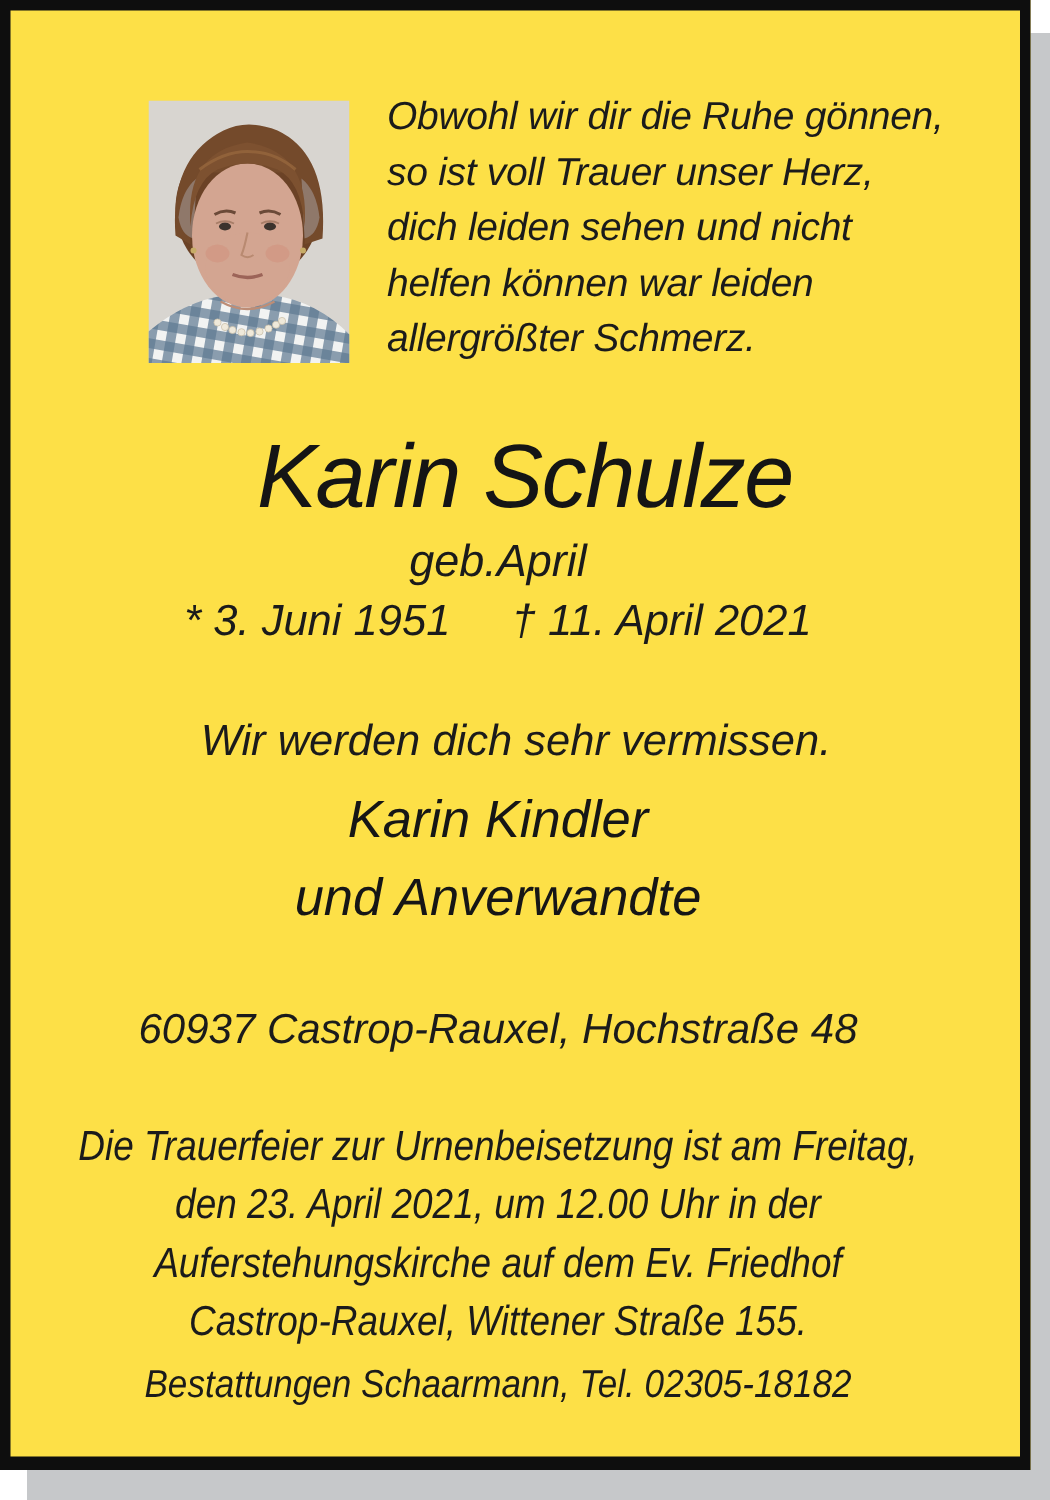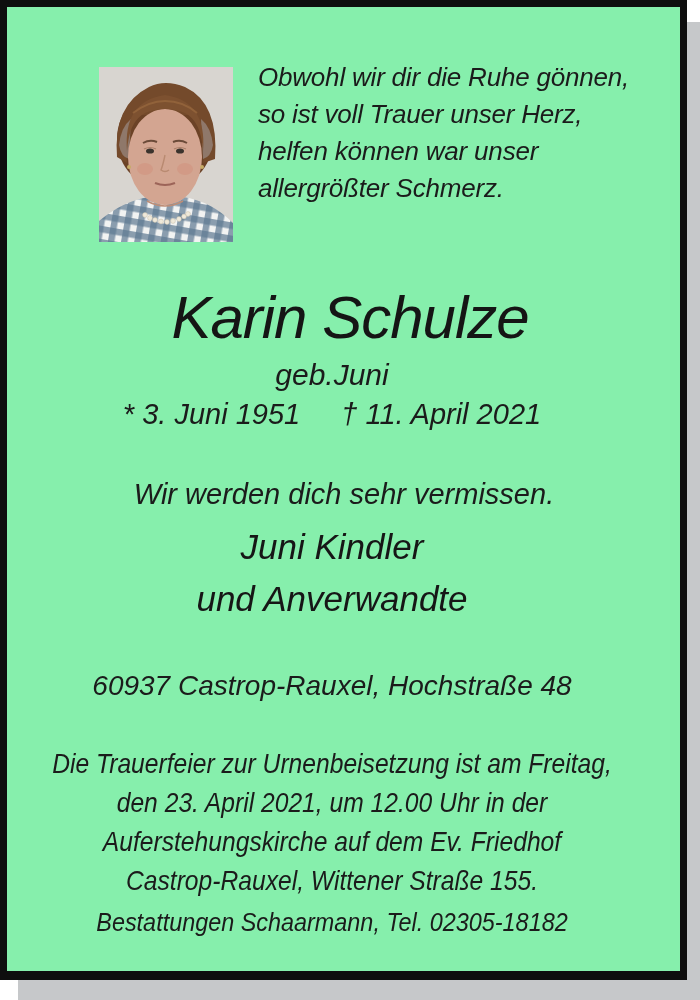--- a/index.html
+++ b/index.html
@@ -15,21 +15,21 @@
     position: absolute;
     left: 18px; top: 22px;
     width: 682px; height: 978px;
     background: #c6c8ca;
   }
 
   .notice-card {
     position: absolute;
     left: 0; top: 0;
     width: 687px; height: 980px;
-    background: #86efac;
+    background: #fde047;
     border: 7px solid #0e0e0e;
     border-bottom-width: 9px;
   }
 
   .portrait {
     position: absolute;
     left: 92px; top: 60px;
     width: 134px; height: 175px;
   }
   .portrait svg { display: block; width: 100%; height: 100%; }
@@ -158,37 +158,38 @@
         <path d="M56,116 Q66,120 76,116" stroke="#9c6458" stroke-width="2.2" fill="none"></path>
 
         <circle cx="30" cy="100" r="2" fill="#c7ac67"></circle>
         <circle cx="103" cy="100" r="2" fill="#c7ac67"></circle>
       </svg>
     </div>
 
     <div class="poem">
       <div>Obwohl wir dir die Ruhe gönnen,</div>
       <div>so ist voll Trauer unser Herz,</div>
-      <div>helfen können war unser</div>
+      <div>dich leiden sehen und nicht</div>
+      <div>helfen können war leiden</div>
       <div>allergrößter Schmerz.</div>
     </div>
 
     <div class="center-col">
 
       <div class="deceased-name">Karin Schulze</div>
 
-      <div class="maiden-name">geb.Juni</div>
+      <div class="maiden-name">geb.April</div>
 
       <div class="dates-line">
         <span class="birth">* 3. Juni 1951</span><span class="death">† 11. April 2021</span>
       </div>
 
       <div class="farewell-line">Wir werden dich sehr vermissen.</div>
 
-      <div class="mourner-1">Juni Kindler</div>
+      <div class="mourner-1">Karin Kindler</div>
       <div class="mourner-2">und Anverwandte</div>
 
       <div class="address-line">60937 Castrop-Rauxel, Hochstraße 48</div>
 
       <div class="funeral-details">
         <div>Die Trauerfeier zur Urnenbeisetzung ist am Freitag,</div>
         <div>den 23. April 2021, um 12.00 Uhr in der</div>
         <div>Auferstehungskirche auf dem Ev. Friedhof</div>
         <div>Castrop-Rauxel, Wittener Straße 155.</div>
       </div>

